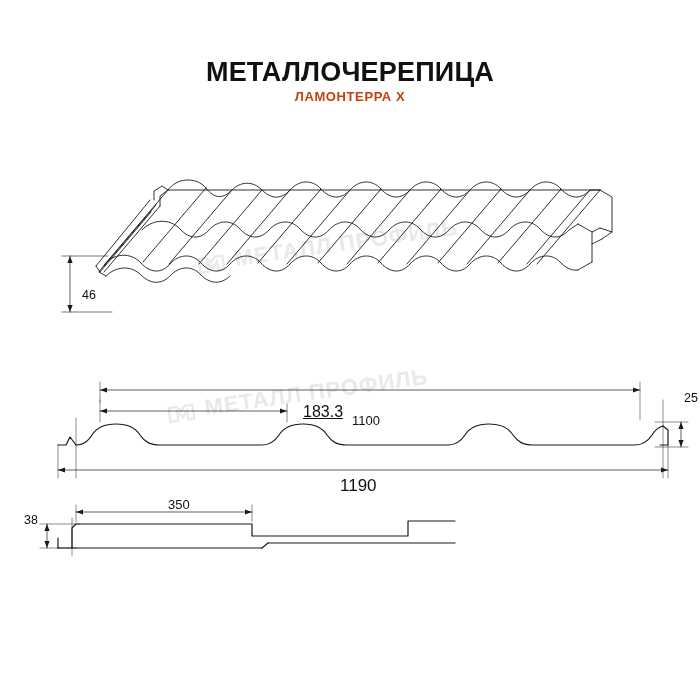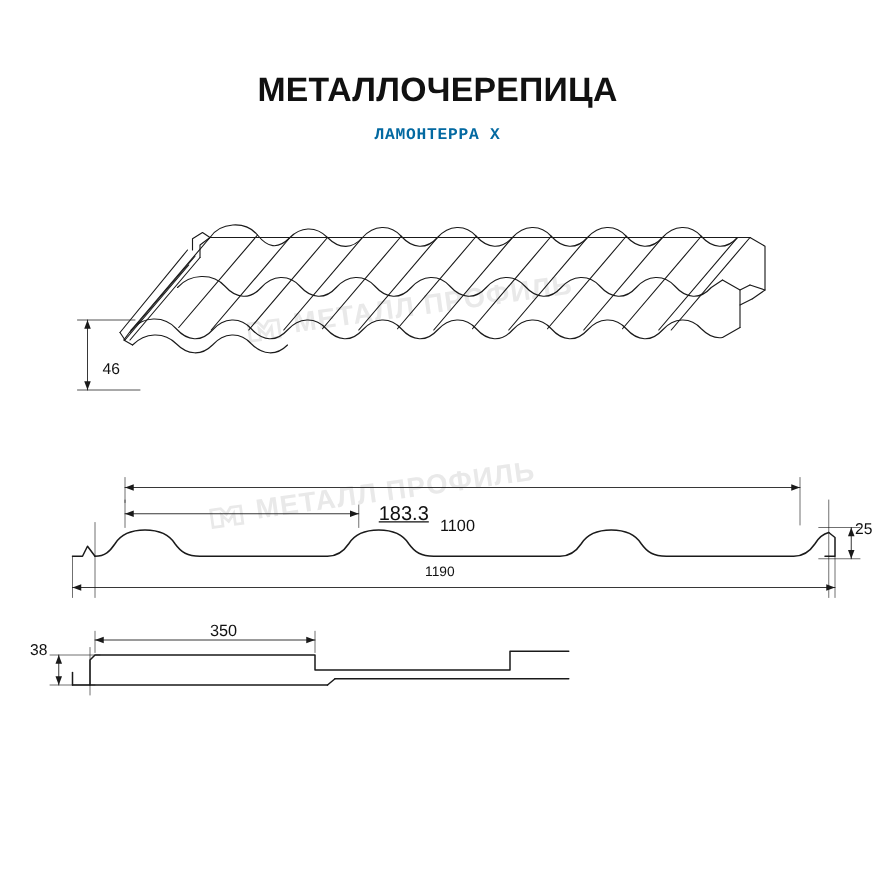--- a/index.html
+++ b/index.html
@@ -30,24 +30,23 @@
   .title-main {
     font-size: 27px;
     font-weight: bold;
     letter-spacing: 0.2px;
     color: #111111;
     line-height: 1.05;
   }
   .title-sub {
     font-size: 13px;
     font-weight: bold;
-    color: #0369a1;
-    margin-top: 14px;
+    color: #c2410c;
+    margin-top: 3px;
     letter-spacing: 0.6px;
-    font-family: Liberation Mono, monospace;
   }
   .drawing {
     position: absolute;
     left: 0;
     top: 0;
     width: 700px;
     height: 700px;
   }
   .wm {
     position: absolute;
@@ -279,21 +278,21 @@
 
     </g>
   </svg>
 
   <div class="dim-label" style="left:82px; top:288px;">46</div>
 
   <div class="dim-label" style="left:352px; top:377px; font-size:13px;margin-top:36px;">1100</div>
 
   <div class="dim-label" style="left:303px; top:403px; font-size:16px;text-decoration:underline;">183.3</div>
 
-  <div class="dim-label" style="left:340px; top:452px; font-size:11px;">1190</div>
-
-  <div class="dim-label" style="left:684px; top:416px;">25</div>
+  <div class="dim-label" style="left:340px; top:476px; font-size:17px;">1190</div>
+
+  <div class="dim-label" style="left:684px; top:391px;">25</div>
 
   <div class="dim-label" style="left:151px; top:497px; font-size:13px;margin-left:17px;">350</div>
 
   <div class="dim-label" style="left:24px; top:513px;">38</div>
 
 </div>
 
 </body></html>

